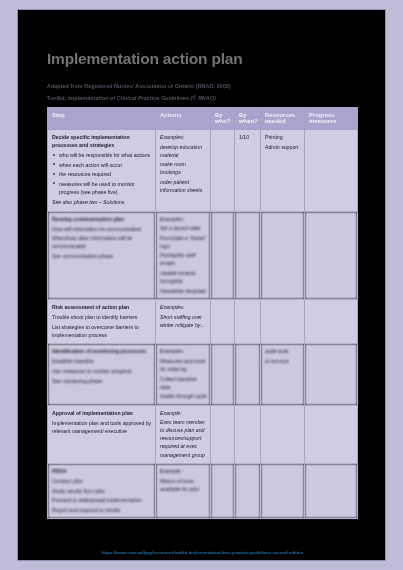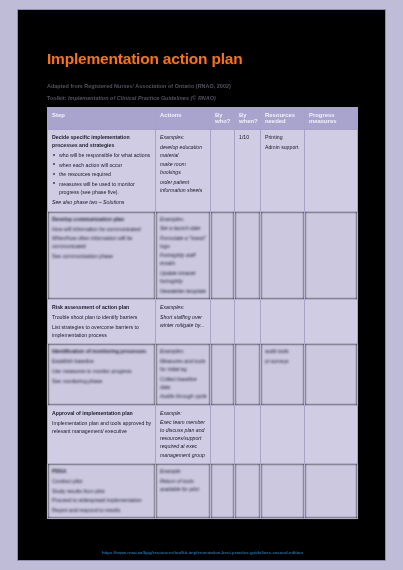--- a/index.html
+++ b/index.html
@@ -11,21 +11,21 @@
   }
   #page {
     position: absolute;
     left: 17px; top: 9px;
     width: 369px; height: 552px;
     background: #000000;
     border: 1px solid #8f8cb5;
   }
   #doc-title {
     position: absolute; left: 29px; top: 40px;
-    font-size: 15.5px; font-weight: bold; color: #f97316;
+    font-size: 15.5px; font-weight: bold; color: #737373;
     letter-spacing: -0.2px;
   }
   .credit {
     position: absolute; left: 29px;
     font-size: 5.4px; font-weight: bold; color: #55525f;
     letter-spacing: 0.05px; white-space: nowrap;
   }
   #credit-line1 { top: 73px; }
   #credit-line2 { top: 85px; }
   #credit-line2 .ital { font-style: italic; }

